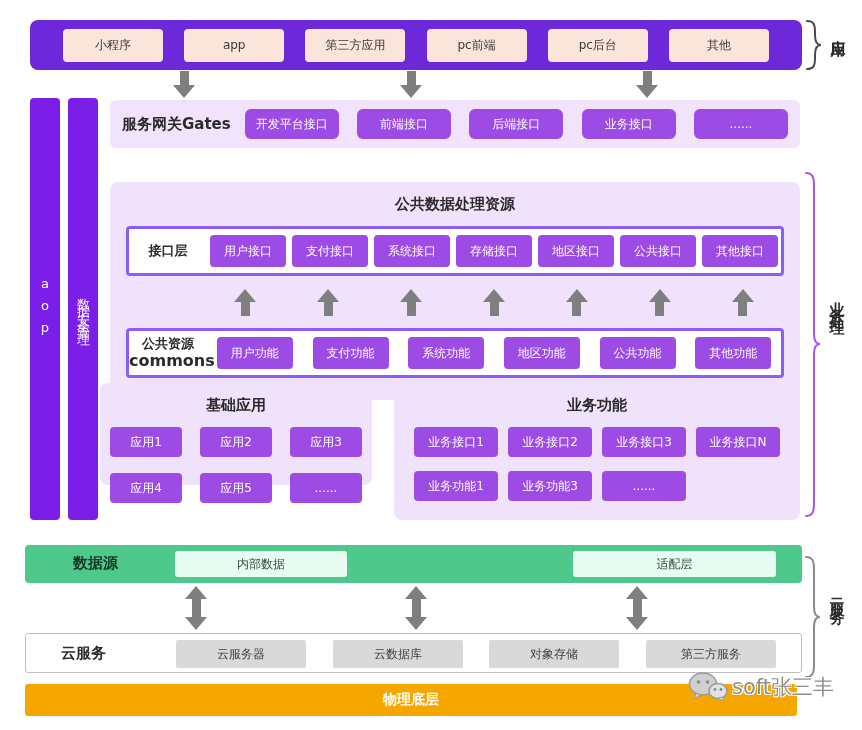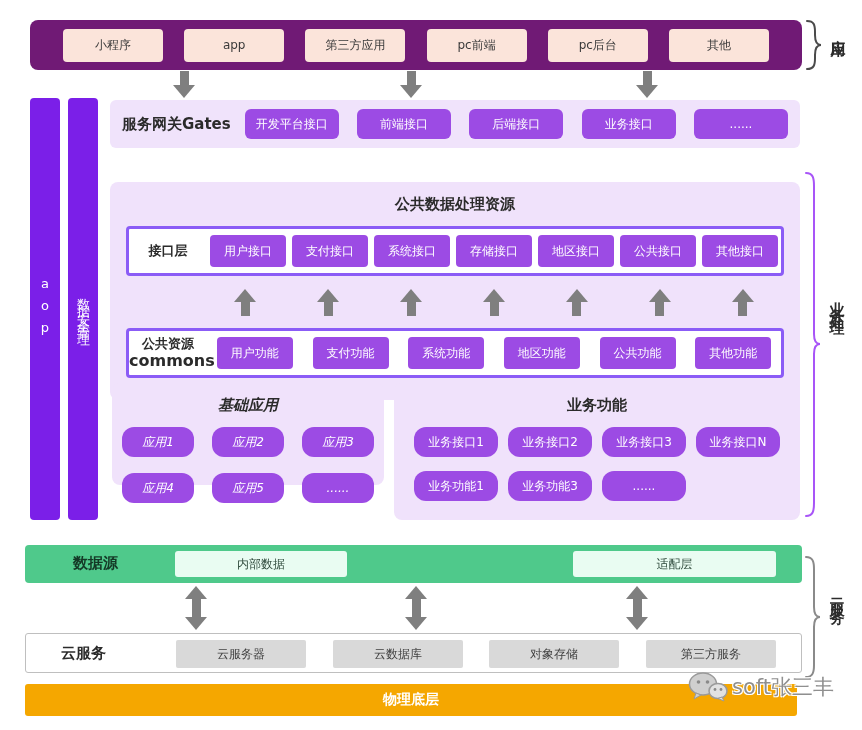--- a/index.html
+++ b/index.html
@@ -1,21 +1,21 @@
 <!DOCTYPE html>
 <html><head>
 <meta charset="utf-8">
 <style>
   html,body{margin:0;padding:0;background:#fff;}
   body{font-family:"DejaVu Sans","Liberation Sans",sans-serif;}
   #canvas{position:relative;width:862px;height:730px;background:#fff;overflow:hidden;}
   .abs{position:absolute;}
 
   
-  .app-bar{left:30px;top:20px;width:772px;height:50px;background:#701a75;border-radius:8px;
+  .app-bar{left:30px;top:20px;width:772px;height:50px;background:#6d28d9;border-radius:8px;
            display:flex;align-items:center;justify-content:space-between;padding:0 33px;box-sizing:border-box;}
   .app-box{width:100px;height:33px;background:#FBE4DA;border-radius:4px;font-size:12px;color:#3a3a3a;
            display:flex;align-items:center;justify-content:center;}
 
   
   .vbar{top:98px;width:30px;height:422px;background:#7B1FE8;border-radius:4px;
         display:flex;align-items:center;justify-content:center;}
   .vtext{writing-mode:vertical-rl;text-orientation:upright;color:#fff;font-size:13px;
          letter-spacing:7px;font-weight:500;}
 
@@ -44,25 +44,25 @@
   
   .arr-up,.arr-down,.arr-ud{display:flex;flex-direction:column;align-items:center;}
   .stem{width:9px;background:#7f7f7f;}
   .head-up{width:0;height:0;border-left:11px solid transparent;border-right:11px solid transparent;
            border-bottom:13px solid #7f7f7f;}
   .head-down{width:0;height:0;border-left:11px solid transparent;border-right:11px solid transparent;
              border-top:13px solid #7f7f7f;}
   .arr-up .stem{height:14px;} .arr-down .stem{height:14px;} .arr-ud .stem{height:18px;}
 
   
-  .base-panel{left:112px;top:383px;width:272px;height:102px;font-style:italic;}
+  .base-panel{left:100px;top:383px;width:272px;height:102px;}
   .biz-panel{left:394px;top:383px;width:406px;height:137px;}
   .grid3{display:grid;grid-template-columns:repeat(3,72px);gap:16px 18px;justify-content:center;margin-top:12px;}
   .grid4{display:grid;grid-template-columns:repeat(4,84px);gap:14px 10px;justify-content:center;margin-top:12px;}
-  .grid3 .pbox,.grid4 .pbox{border-radius:12px;height:30px;}
+  .grid3 .pbox,.grid4 .pbox{border-radius:4px;height:30px;}
 
   
   .brace-svg path{fill:none;stroke-width:2;stroke-linecap:round;}
   .brace-label{writing-mode:vertical-rl;text-orientation:upright;color:#2b2b2b;font-size:15px;
                font-weight:600;letter-spacing:6px;}
 
   
   .ds-bar{left:25px;top:545px;width:777px;height:38px;background:#4FC98B;border-radius:4px;}
   .ds-label{position:absolute;left:48px;top:9px;font-size:15px;font-weight:700;color:#143826;}
   .ds-box{position:absolute;top:6px;height:26px;background:#E9FCF2;border-radius:3px;font-size:12px;

